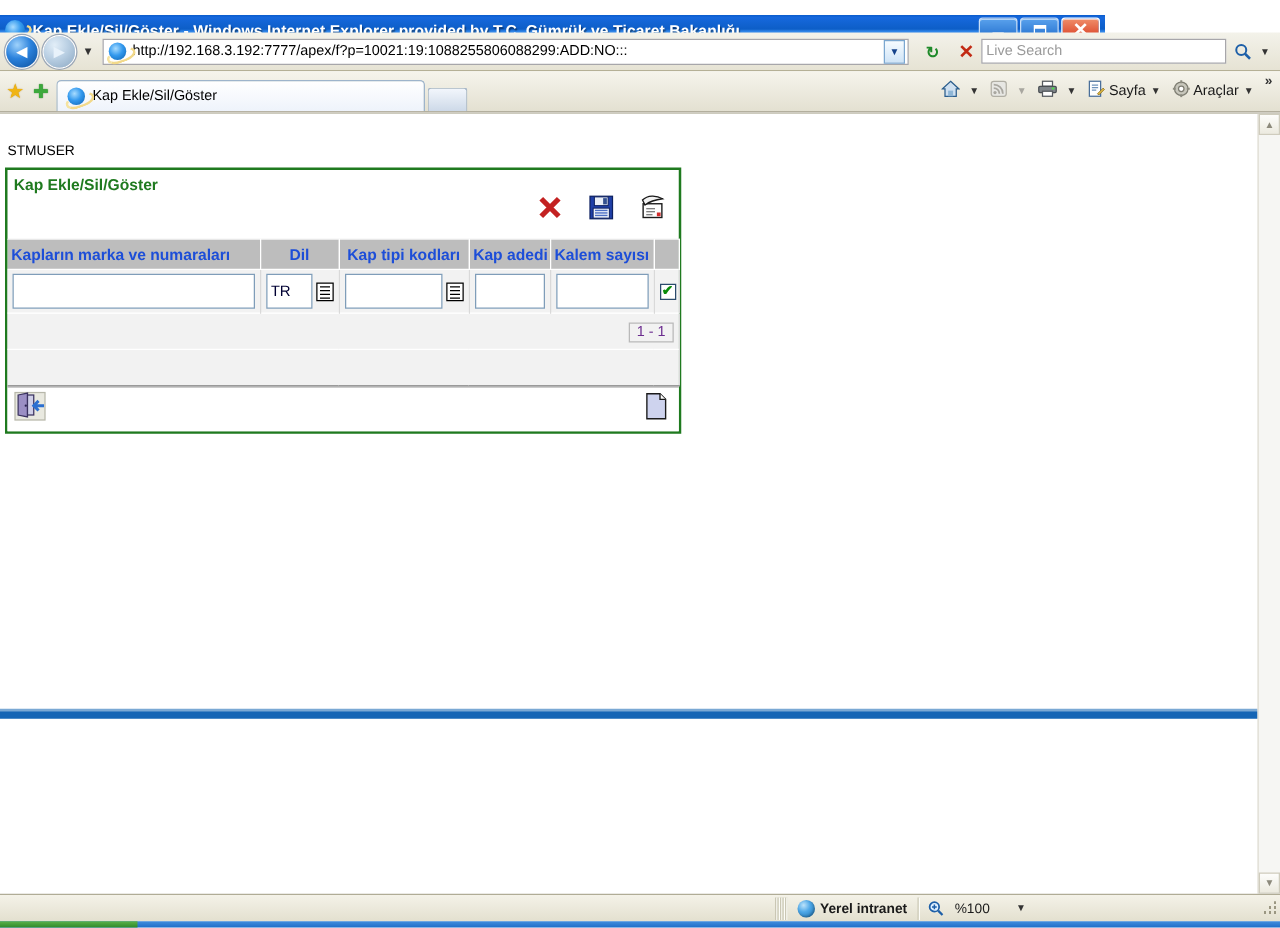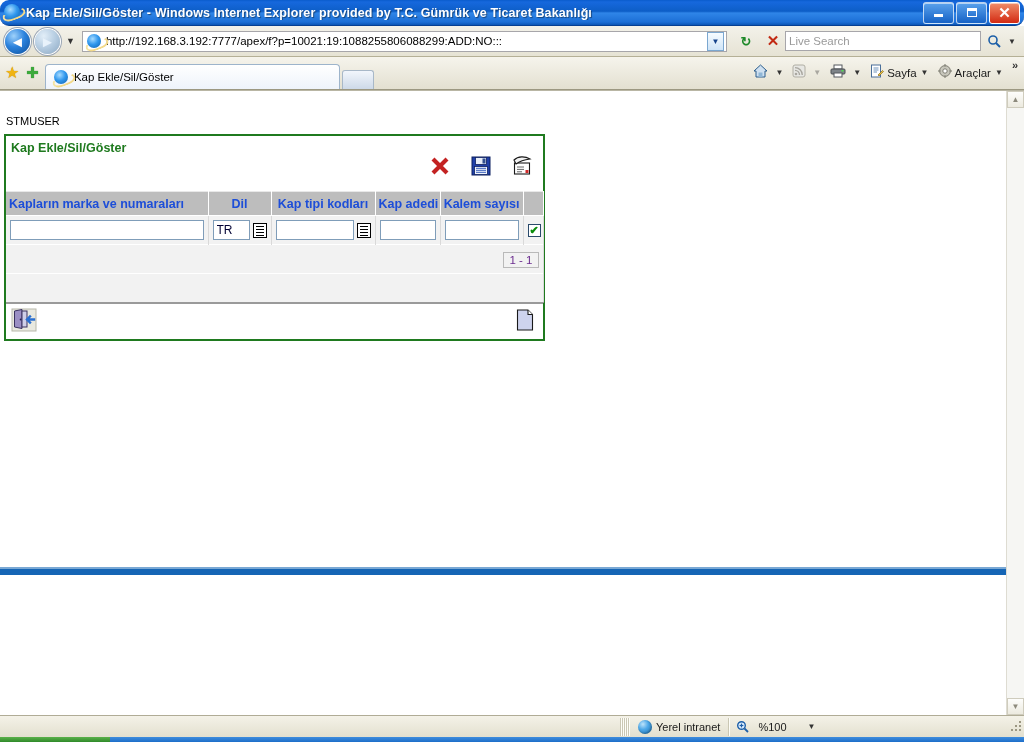--- a/index.html
+++ b/index.html
@@ -4,26 +4,25 @@
 <style>
   html, body {
     margin: 0; padding: 0;
     width: 1024px; height: 742px;
     overflow: hidden;
     font-family: "Liberation Sans", sans-serif;
     background: #ffffff;
   }
   
   .titlebar {
-    position: absolute; top: 0; left: 0; width: 1024px; height: 26px;
+    position: absolute; top: 12px; left: 0; width: 884px; height: 26px;
     background: linear-gradient(to bottom, #0a5ccc 0%, #1668dd 8%, #0d5ec7 45%, #2f85e8 52%, #1c6fd6 88%, #0b55b5 100%);
     border-bottom: 1px solid #063f92;
     display: flex; align-items: center;
     box-sizing: border-box;
-    border-radius: 9px;
   }
   .tb-icon {
     width: 18px; height: 18px; margin-left: 4px; margin-right: 4px;
     flex: 0 0 auto; position: relative;
   }
   .ie-logo {
     width: 16px; height: 16px; border-radius: 50%;
     background: radial-gradient(circle at 40% 35%, #a8dcff 0%, #3399ee 45%, #0a5fae 100%);
     position: relative; display:inline-block;
   }
@@ -186,21 +185,21 @@
     border-right:1px solid #ffffff; border-top:1px solid #e8e8e8;
     white-space:nowrap; overflow:hidden;
     font-family:"Liberation Sans",sans-serif;
   }
   table.rpt th.hleft { text-align:left; }
   table.rpt td {
     background:#f2f2f2; padding:3px 4px; height:22px; vertical-align:middle;
     border-right:1px solid #d9d9d9; border-top:1px solid #ffffff;
   }
   .fld {
-    height:20px; border:1px solid #7f9db9; background:#fff; box-sizing:border-box;
+    height:28px; border:1px solid #7f9db9; background:#fff; box-sizing:border-box;
     font-size:12px; padding:1px 3px; color:#000033; width:100%;
     font-family:"Liberation Sans",sans-serif;
   }
   .fld-wrap { display:flex; align-items:center; gap:3px;}
   .lov {
     width:14px; height:15px; flex:0 0 auto; box-sizing:border-box;
     border:1px solid #000; background:#fff; position:relative;
   }
   .lov::before{
     content:""; position:absolute; left:2px; top:2px; right:2px; height:1px;
@@ -233,21 +232,21 @@
 
   
   .statusbar {
     position:absolute; top:715px; left:0; width:1024px; height:22px;
     background: linear-gradient(to bottom,#f4f2e8,#e3e0cf);
     border-top:1px solid #b0ac96;
     display:flex; align-items:center; box-sizing:border-box;
     font-size:11px; color:#1a1a1a;
   }
   .sb-sep { width:1px; height:18px; background:#cac7b4; border-right:1px solid #fdfdf8; }
-  .sb-zone { display:flex; align-items:center; gap:4px; padding:0 8px;}
+  .sb-zone { display:flex; align-items:center; gap:4px; padding:0 8px;font-weight:bold;}
   .globe {
     width:14px;height:14px;border-radius:50%;
     background: radial-gradient(circle at 35% 30%, #bde3fa 0%, #4ea8e8 40%, #1a6fae 100%);
     box-shadow: inset -1px -1px 2px rgba(0,0,0,0.25);
   }
   .sb-zoom { display:flex; align-items:center; gap:9px; padding:0 6px;}
   .zoomglass { color:#1d5fa8; font-size:12px; }
   .grip { width:12px;height:12px; margin-left:auto; margin-right:2px;
     background:
       radial-gradient(circle 1px at 2px 9px,#9b9782 99%,transparent 100%),

